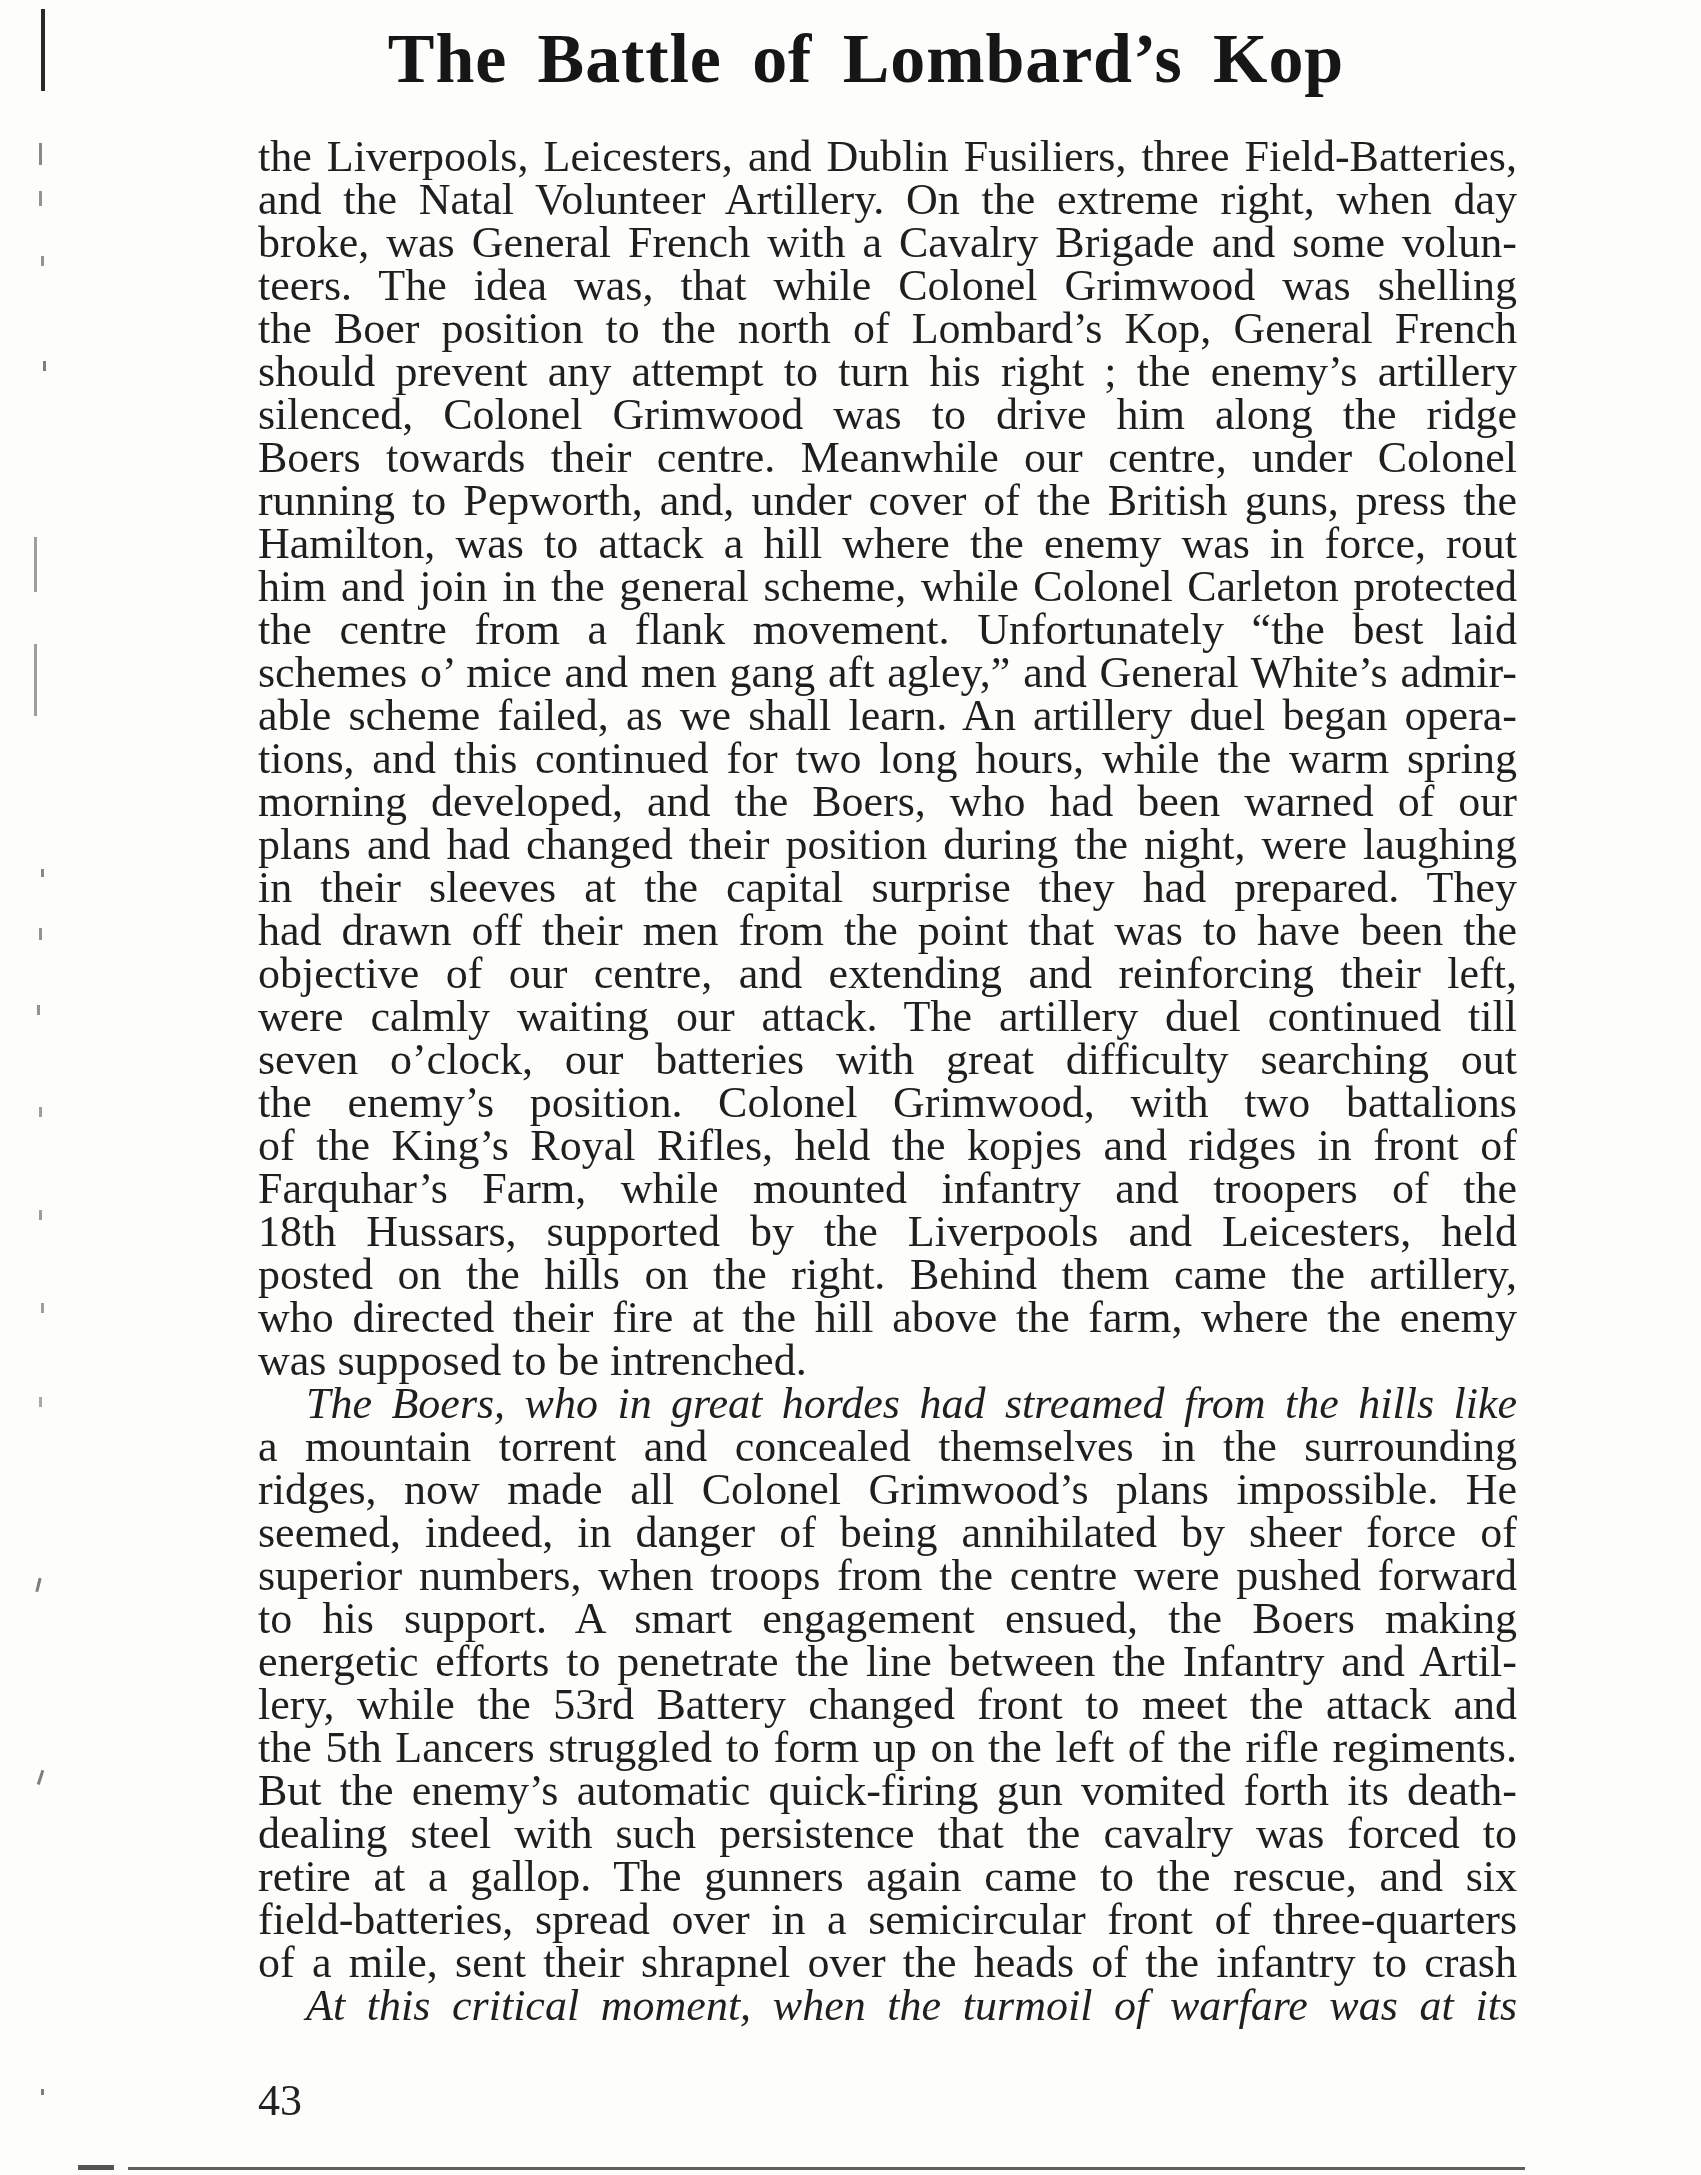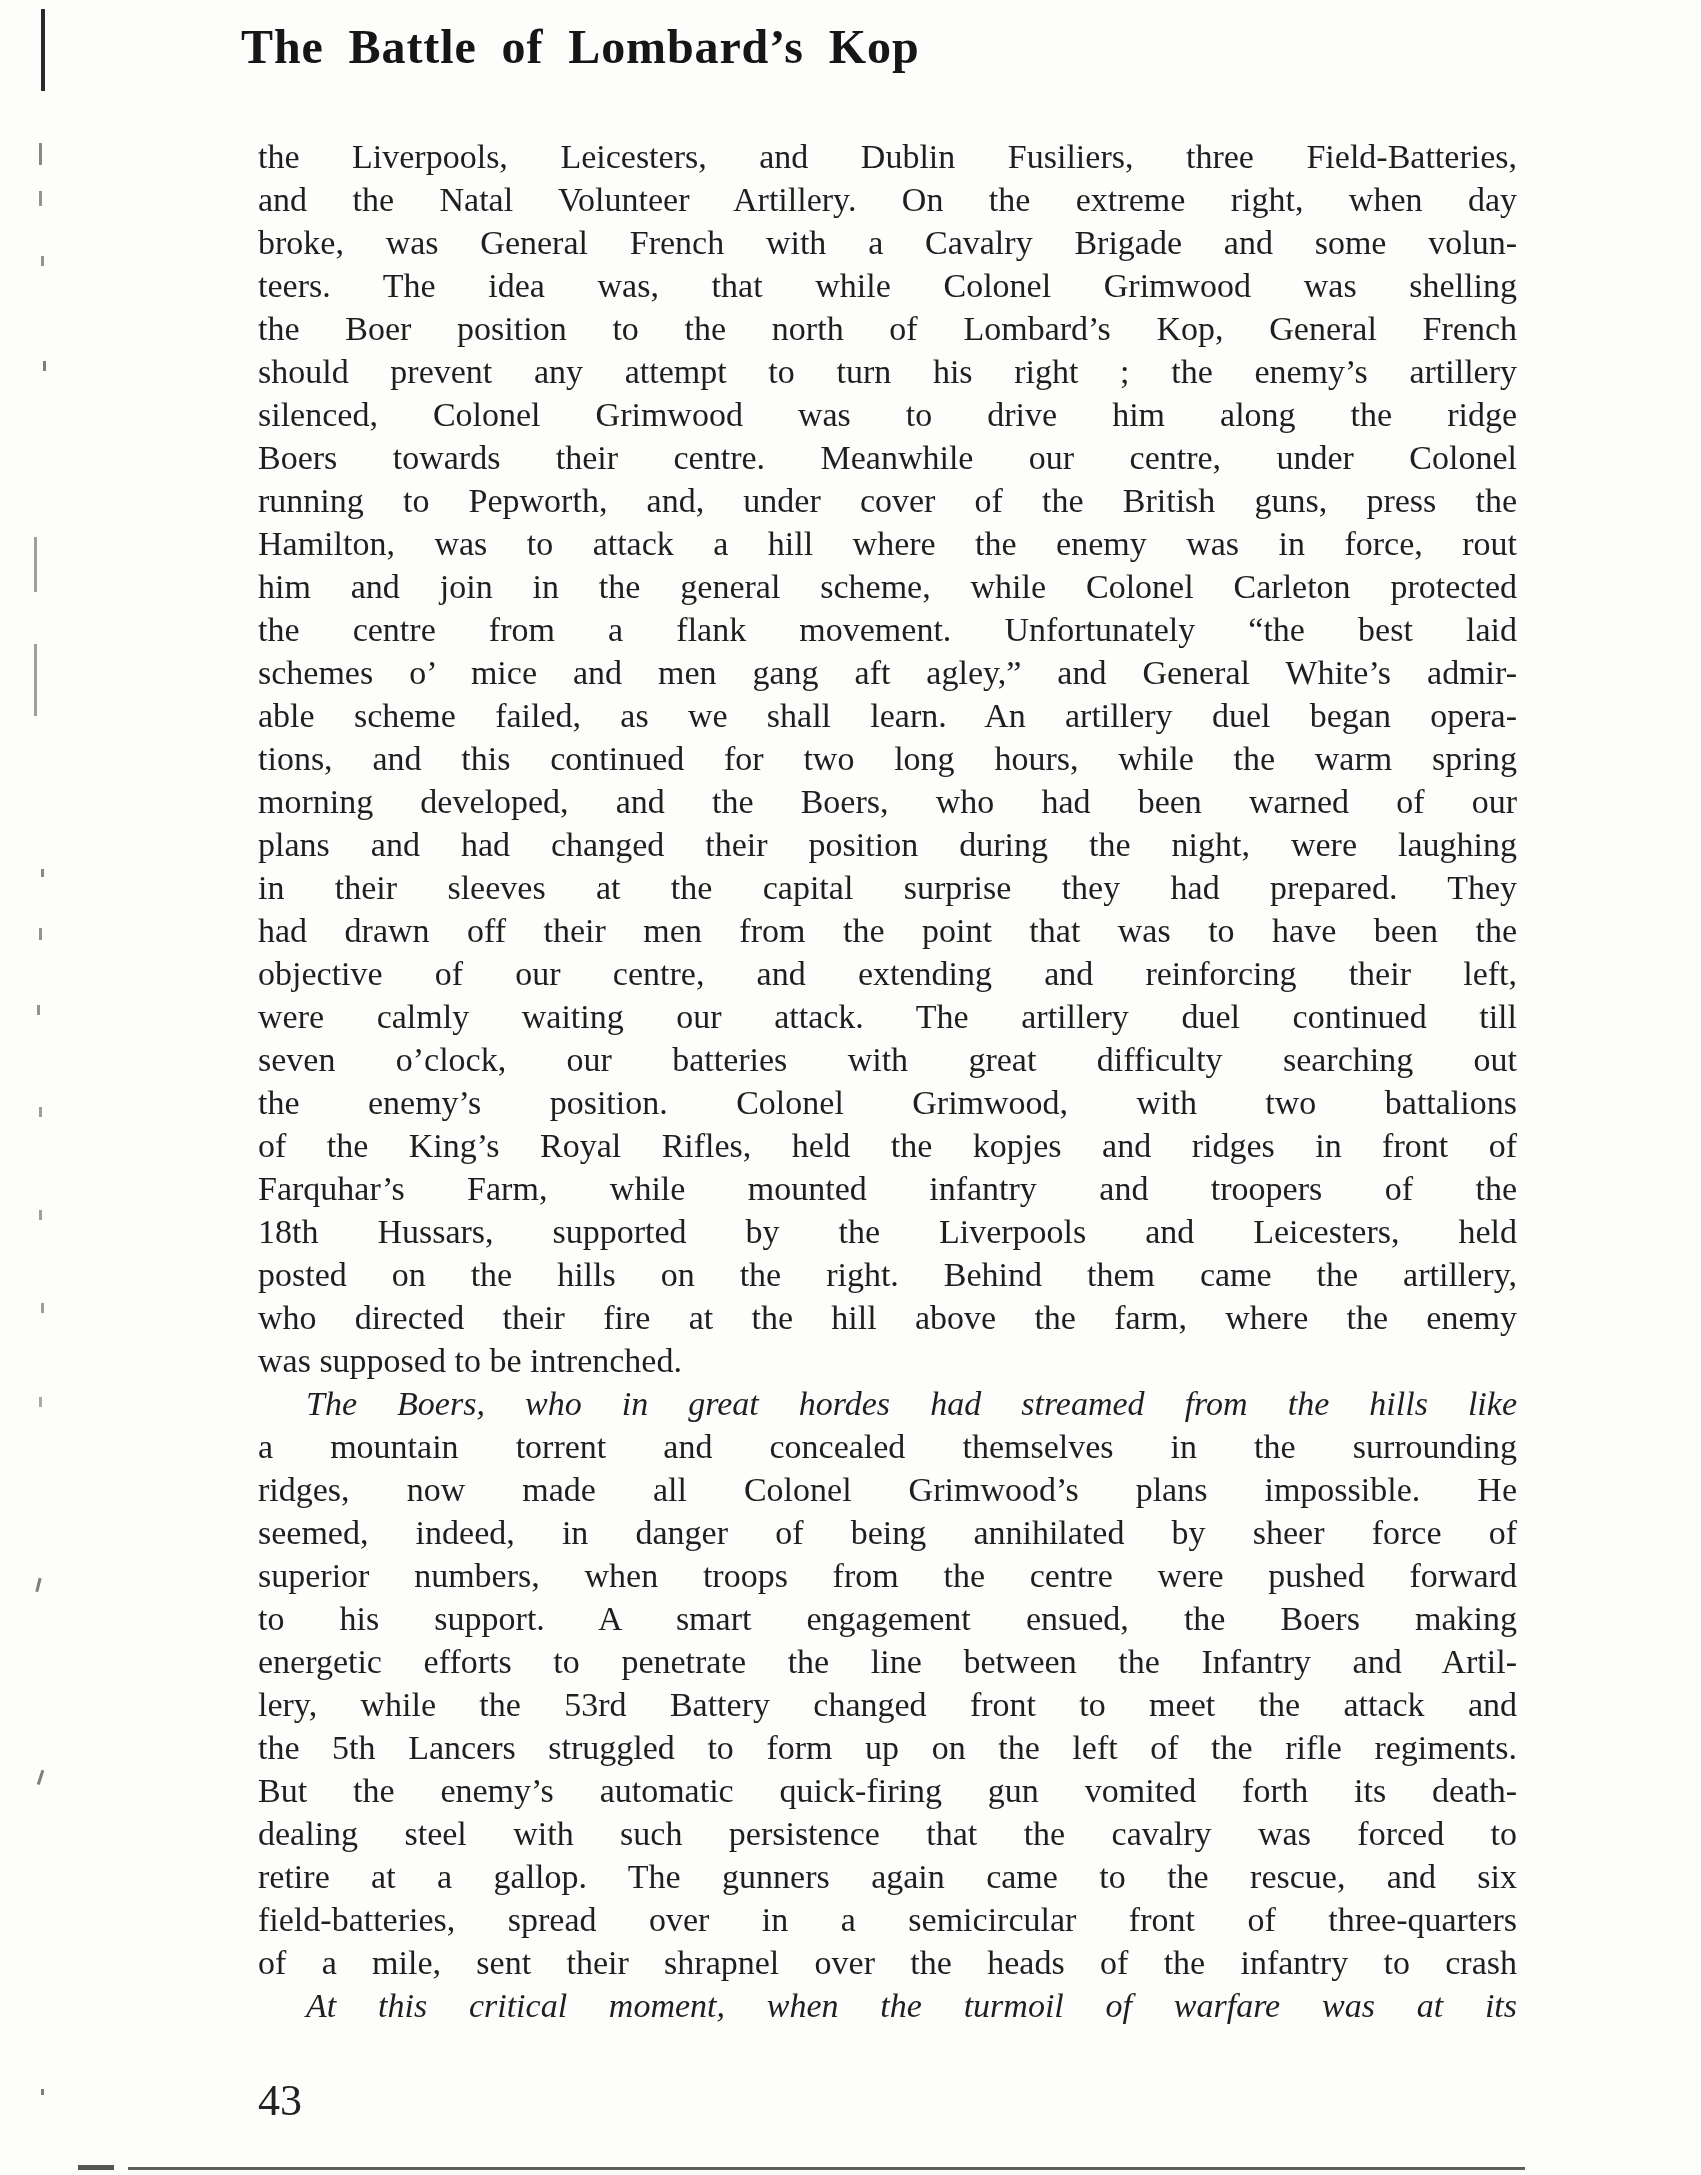--- a/index.html
+++ b/index.html
@@ -12,38 +12,38 @@
     width: 1702px;
     height: 2176px;
     margin: 0 auto;
     background: #fdfdfb;
     overflow: hidden;
     font-family: "Liberation Serif", "DejaVu Serif", serif;
     color: #1f1f1f;
   }
   .title {
     position: absolute;
-    left: 241px;
+    left: 228px;
     top: 19px;
     width: 1276px;
     margin: 0;
-    font-size: 48px;
+    font-size: 70px;
     font-weight: 600;
     letter-spacing: 0.9px;
     word-spacing: 12px;
-    text-align: left;
+    text-align: center;
     color: #161616;
     white-space: nowrap;
   }
   .text-block {
     position: absolute;
     left: 258px;
     top: 135px;
     width: 1259px;
-    font-size: 34px;
+    font-size: 44px;
     line-height: 43px;
   }
   .paragraph { margin: 0; }
   .line {
     text-align: justify;
     text-align-last: justify;
     white-space: nowrap;
     overflow: visible;
   }
   .line.last { text-align-last: left; }

